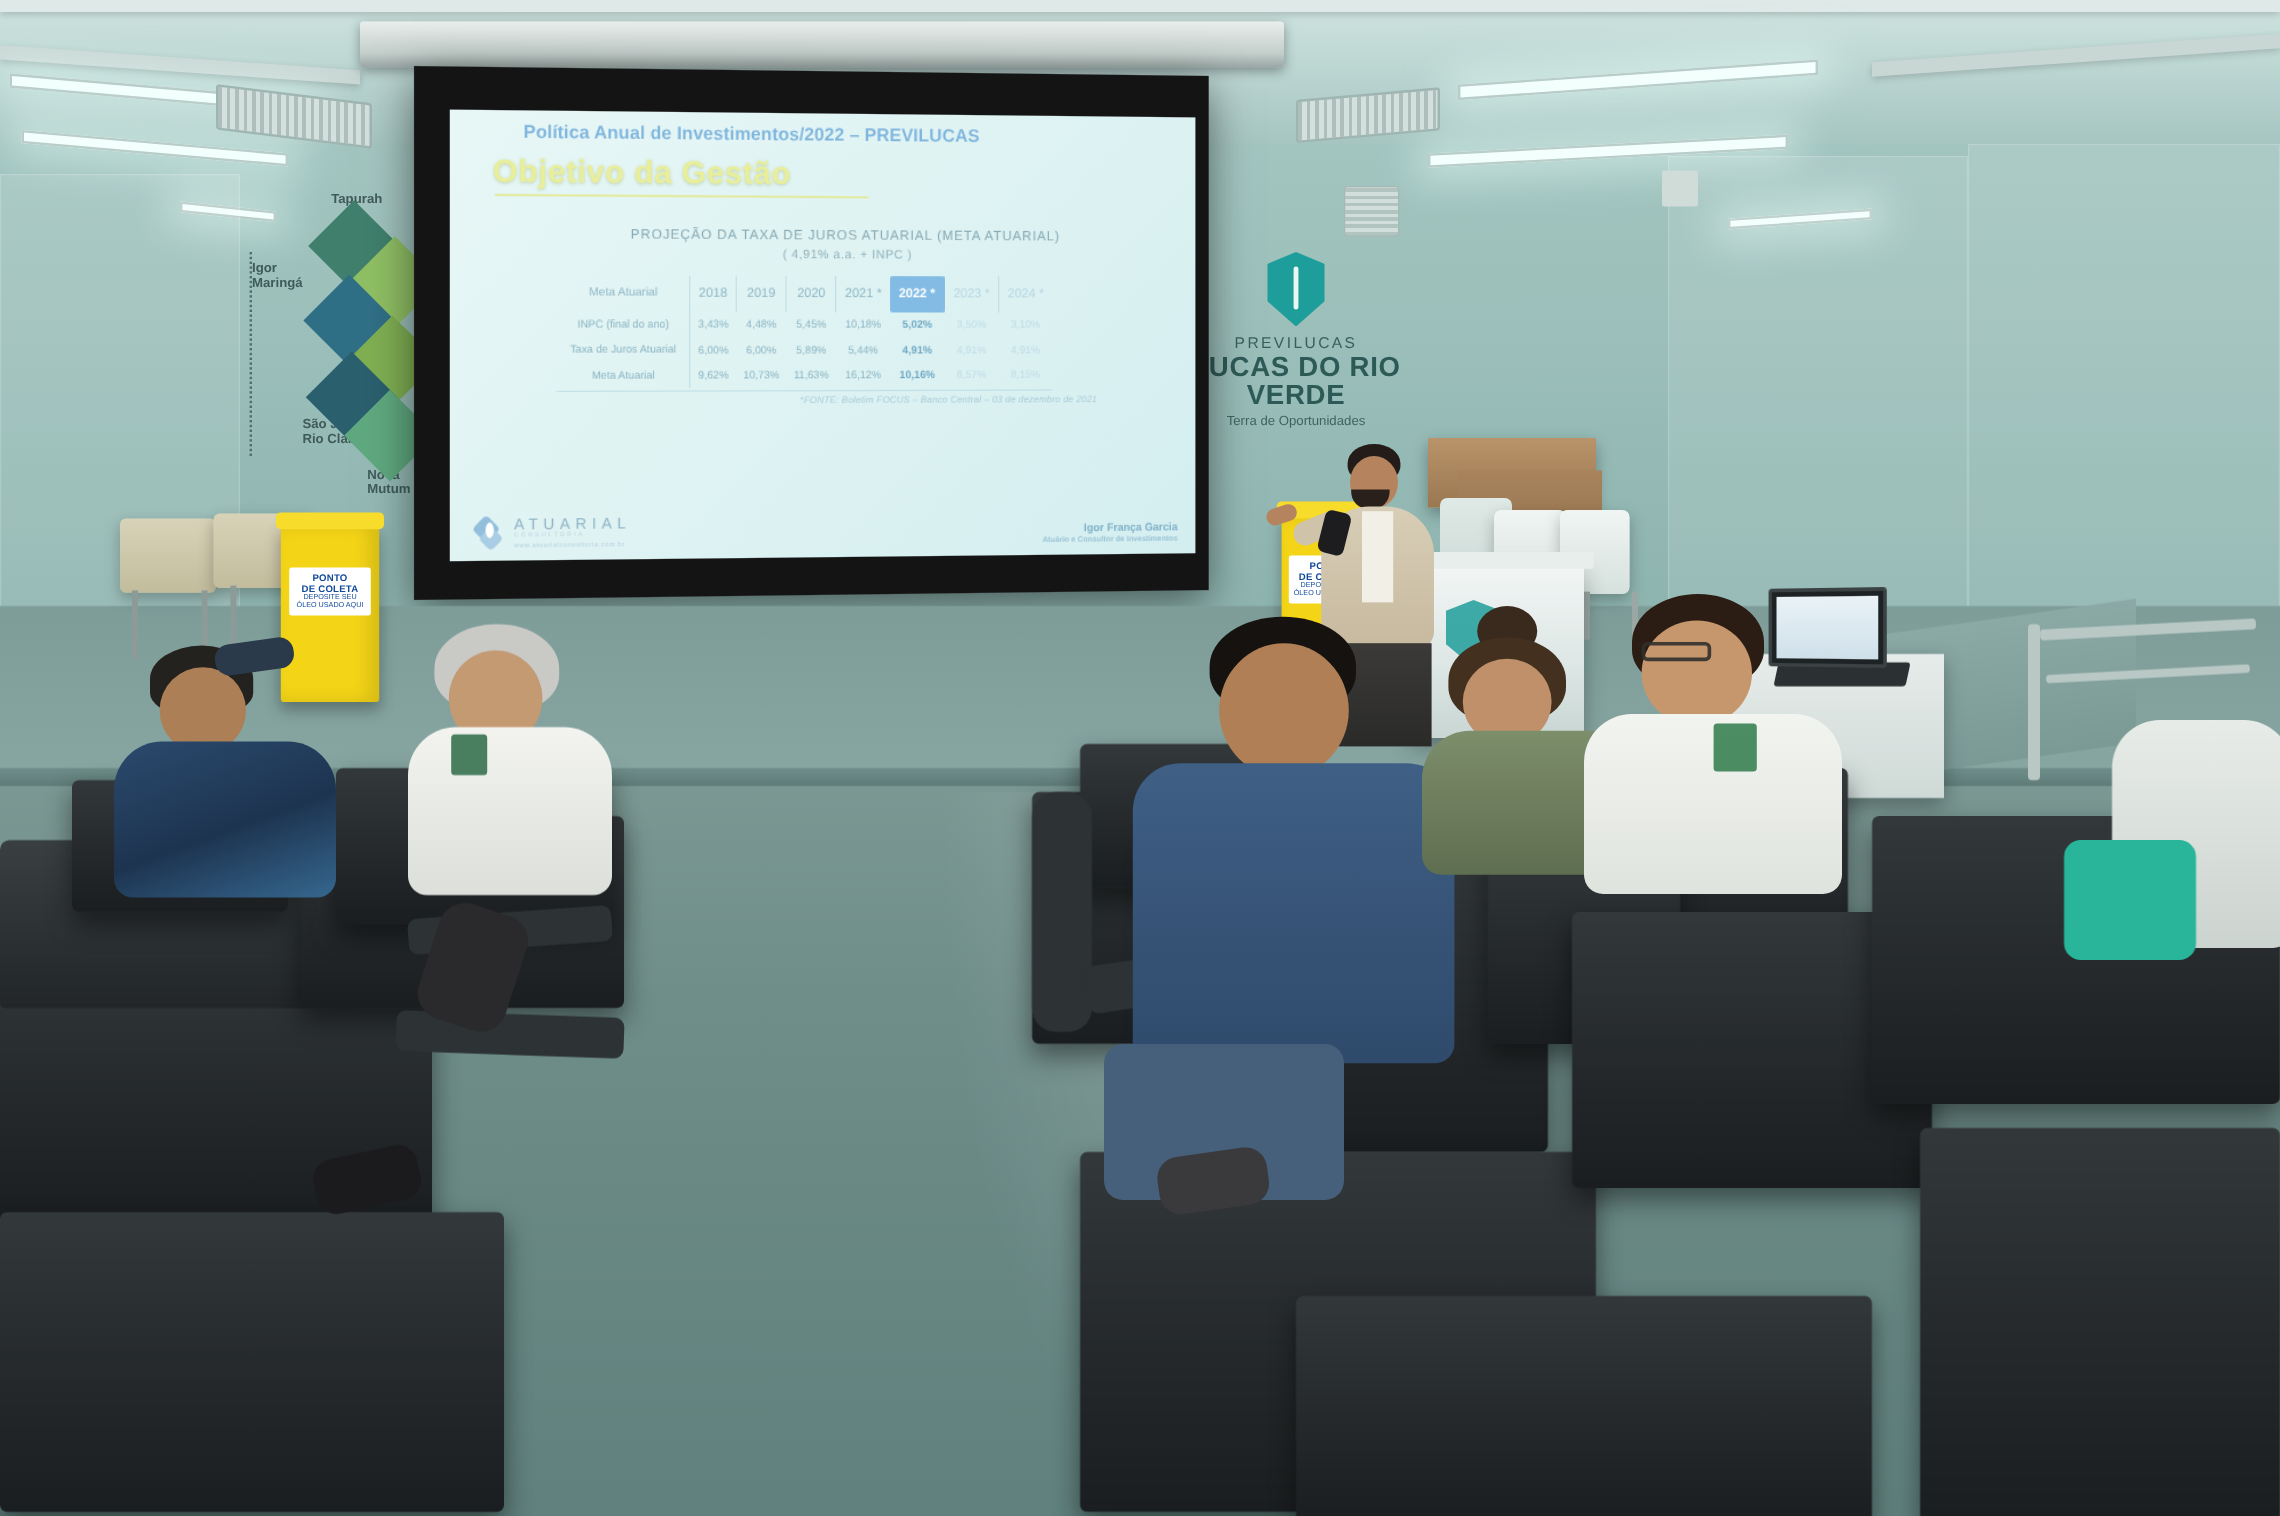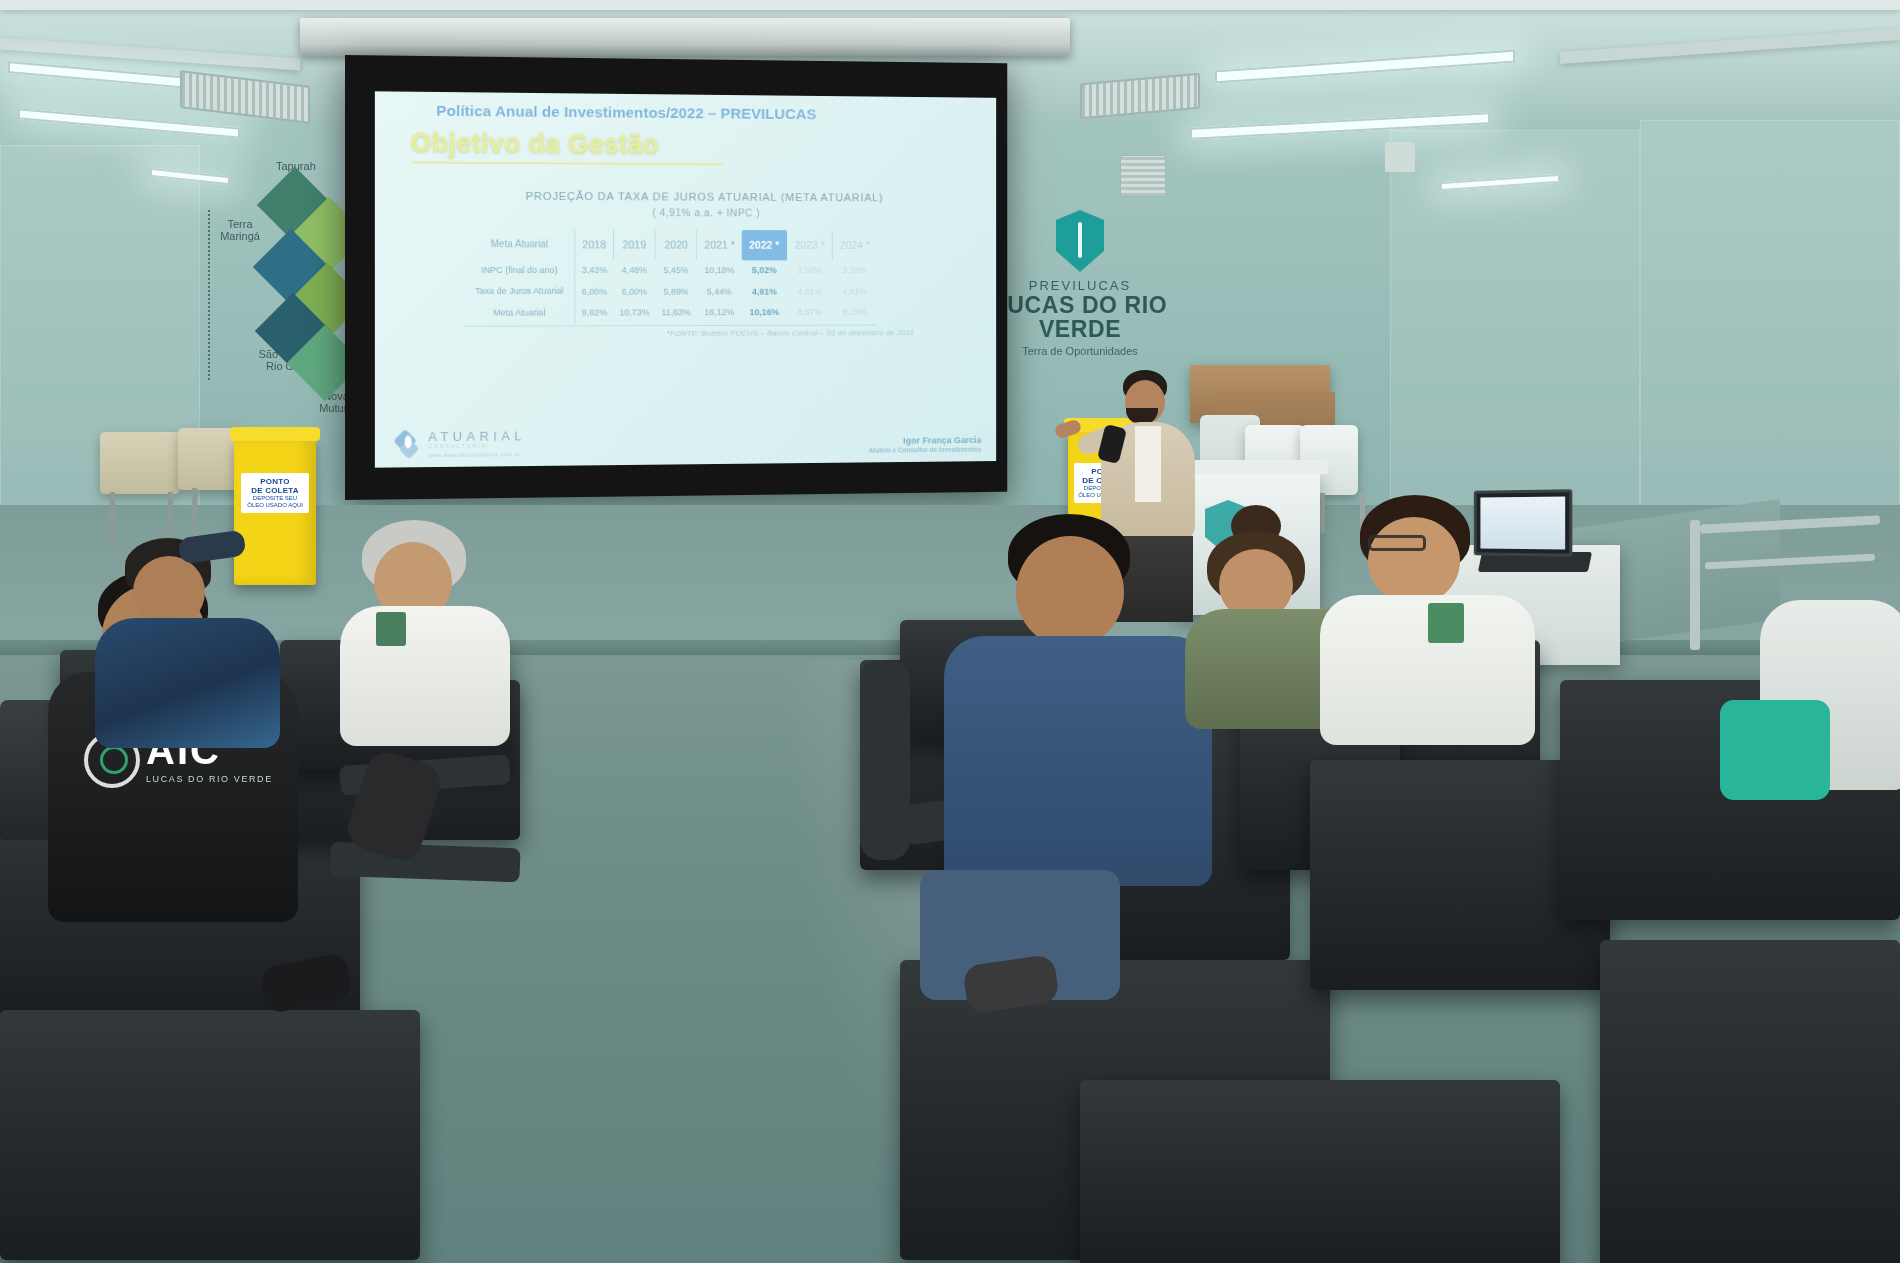--- a/index.html
+++ b/index.html
@@ -121,21 +121,21 @@
   .brand-text { line-height: 1.1; }
   .brand-name { font-size: 13px; letter-spacing: 4.6px; color: #8fb3c6; }
   .brand-sub { font-size: 5px; letter-spacing: 2.2px; color: #b9d3de; }
   .brand-url { font-size: 5.5px; letter-spacing: .6px; color: #b3d0dc; margin-top: 3px;}
   .presenter { text-align: right; line-height: 1.25; }
   .presenter-name { font-size: 9.5px; font-weight: bold; color: #7fb0c9; }
   .presenter-role { font-size: 6.8px; font-weight: bold; color: #9ac3d6; }
 
   
   .map-art { position: absolute; left: 196px; top: 150px; width: 190px; height: 300px; }
-  .map-label { position: absolute; font-size: 11px; color: #3f5b59; font-weight: normal; text-align: center; }
+  .map-label { position: absolute; font-size: 11px; color: #3f5b59; font-weight: bold; }
   .map-shape { position: absolute; left: 46px; top: 20px; width: 125px; height: 230px; }
   .map-tile { position: absolute; width: 54px; height: 54px; transform: rotate(45deg); }
 
   
   .logo-block { position: absolute; left: 985px; top: 210px; width: 190px; text-align: center; }
   .logo-emblem {
     width: 48px; height: 62px; margin: 0 auto; background: #1e9e9a;
     clip-path: polygon(50% 0,100% 16%,100% 66%,50% 100%,0 66%,0 16%);
     position: relative;
   }
@@ -271,21 +271,21 @@
 
   <div class="wall-panel" style="left:0;top:145px;width:200px;height:420px"></div>
   <div class="wall-panel" style="left:1390px;top:130px;width:250px;height:390px"></div>
   <div class="wall-panel" style="left:1640px;top:120px;width:260px;height:420px"></div>
 
   <div style="position:absolute;left:1120px;top:155px;width:46px;height:42px;background:#c2d2ce;border:1px solid #a6b8b4;border-radius:3px;background-image:repeating-linear-gradient(0deg,#b2c4c0 0 3px,#d2dedb 3px 6px)"></div>
   <div style="position:absolute;left:1385px;top:142px;width:30px;height:30px;background:#cfdcd8;border-radius:2px"></div>
 
   <div class="map-art">
     <div class="map-label" style="left:80px;top:10px">Tapurah</div>
-    <div class="map-label" style="left:14px;top:68px;line-height:1.1;width:60px">Terra Maringá</div>
+    <div class="map-label" style="left:14px;top:68px;line-height:1.1;width:60px">Igor Maringá</div>
     <div class="map-label" style="left:56px;top:198px;line-height:1.1;width:74px">São José do Rio Claro</div>
     <div class="map-label" style="left:110px;top:240px;line-height:1.1;width:60px">Nova Mutum</div>
 
     <div class="map-shape">
       <div class="map-tile" style="left:26px;top:8px;background:#3f7f6c"></div>
       <div class="map-tile" style="left:60px;top:38px;background:#8fbf63"></div>
       <div class="map-tile" style="left:22px;top:70px;background:#2f6f86"></div>
       <div class="map-tile" style="left:58px;top:104px;background:#7faf52"></div>
       <div class="map-tile" style="left:24px;top:134px;background:#2a5f6e"></div>
       <div class="map-tile" style="left:56px;top:166px;background:#5fa97f"></div>
@@ -470,29 +470,20 @@
   <div class="seat" style="left:900px;top:960px;width:430px;height:300px"></div>
   <div class="seat" style="left:1300px;top:640px;width:240px;height:180px"></div>
   <div class="seat" style="left:1240px;top:700px;width:160px;height:170px"></div>
   <div class="seat" style="left:1310px;top:760px;width:300px;height:230px"></div>
   <div class="seat" style="left:1080px;top:1080px;width:480px;height:190px"></div>
   <div class="seat" style="left:1560px;top:680px;width:340px;height:240px"></div>
   <div class="seat" style="left:1600px;top:940px;width:300px;height:330px"></div>
   <div class="seat-arm" style="left:860px;top:660px;width:50px;height:200px;border-radius:20px"></div>
   <div class="seat-arm" style="left:905px;top:800px;width:80px;height:40px;transform:rotate(-8deg)"></div>
 
-  <div class="person" style="left:40px;top:560px;width:280px;height:420px">
-    <div class="hair" style="left:58px;top:10px;width:110px;height:76px;background:#181512"></div>
-    <div class="head" style="left:62px;top:24px;width:104px;height:104px;background:#b08259"></div>
-    <div class="torso" style="left:8px;top:112px;width:250px;height:250px;background:linear-gradient(180deg,#26282a,#131415)"></div>
-    <div style="position:absolute;left:44px;top:172px;width:56px;height:56px;border:4px solid #ffffff;border-radius:50%;opacity:.85"></div>
-    <div style="position:absolute;left:60px;top:186px;width:28px;height:28px;border:3px solid #2fa36e;border-radius:50%"></div>
-    <div style="position:absolute;left:106px;top:168px;font-size:40px;font-weight:bold;color:#ffffff;letter-spacing:2px">AIC</div>
-    <div style="position:absolute;left:106px;top:214px;font-size:9px;color:#cfd6d4;letter-spacing:1.6px">LUCAS DO RIO VERDE</div>
-  </div>
 
   <div class="person" style="left:95px;top:530px;width:190px;height:200px">
     <div class="hair" style="left:30px;top:8px;width:86px;height:56px;background:#24221f;border-radius:50% 50% 30% 30%"></div>
     <div class="head" style="left:38px;top:26px;width:72px;height:72px;background:#ad7f57"></div>
     <div class="torso" style="left:0px;top:88px;width:185px;height:130px;background:linear-gradient(160deg,#2b4a6e,#1d3450 55%,#36678f)"></div>
     <div style="position:absolute;left:84px;top:4px;width:66px;height:26px;background:#2b3a4a;border-radius:12px;transform:rotate(-8deg)"></div>
   </div>
 
   <div class="person" style="left:340px;top:520px;width:180px;height:230px">
     <div class="hair" style="left:22px;top:0;width:104px;height:74px;background:#c9c9c6"></div>

